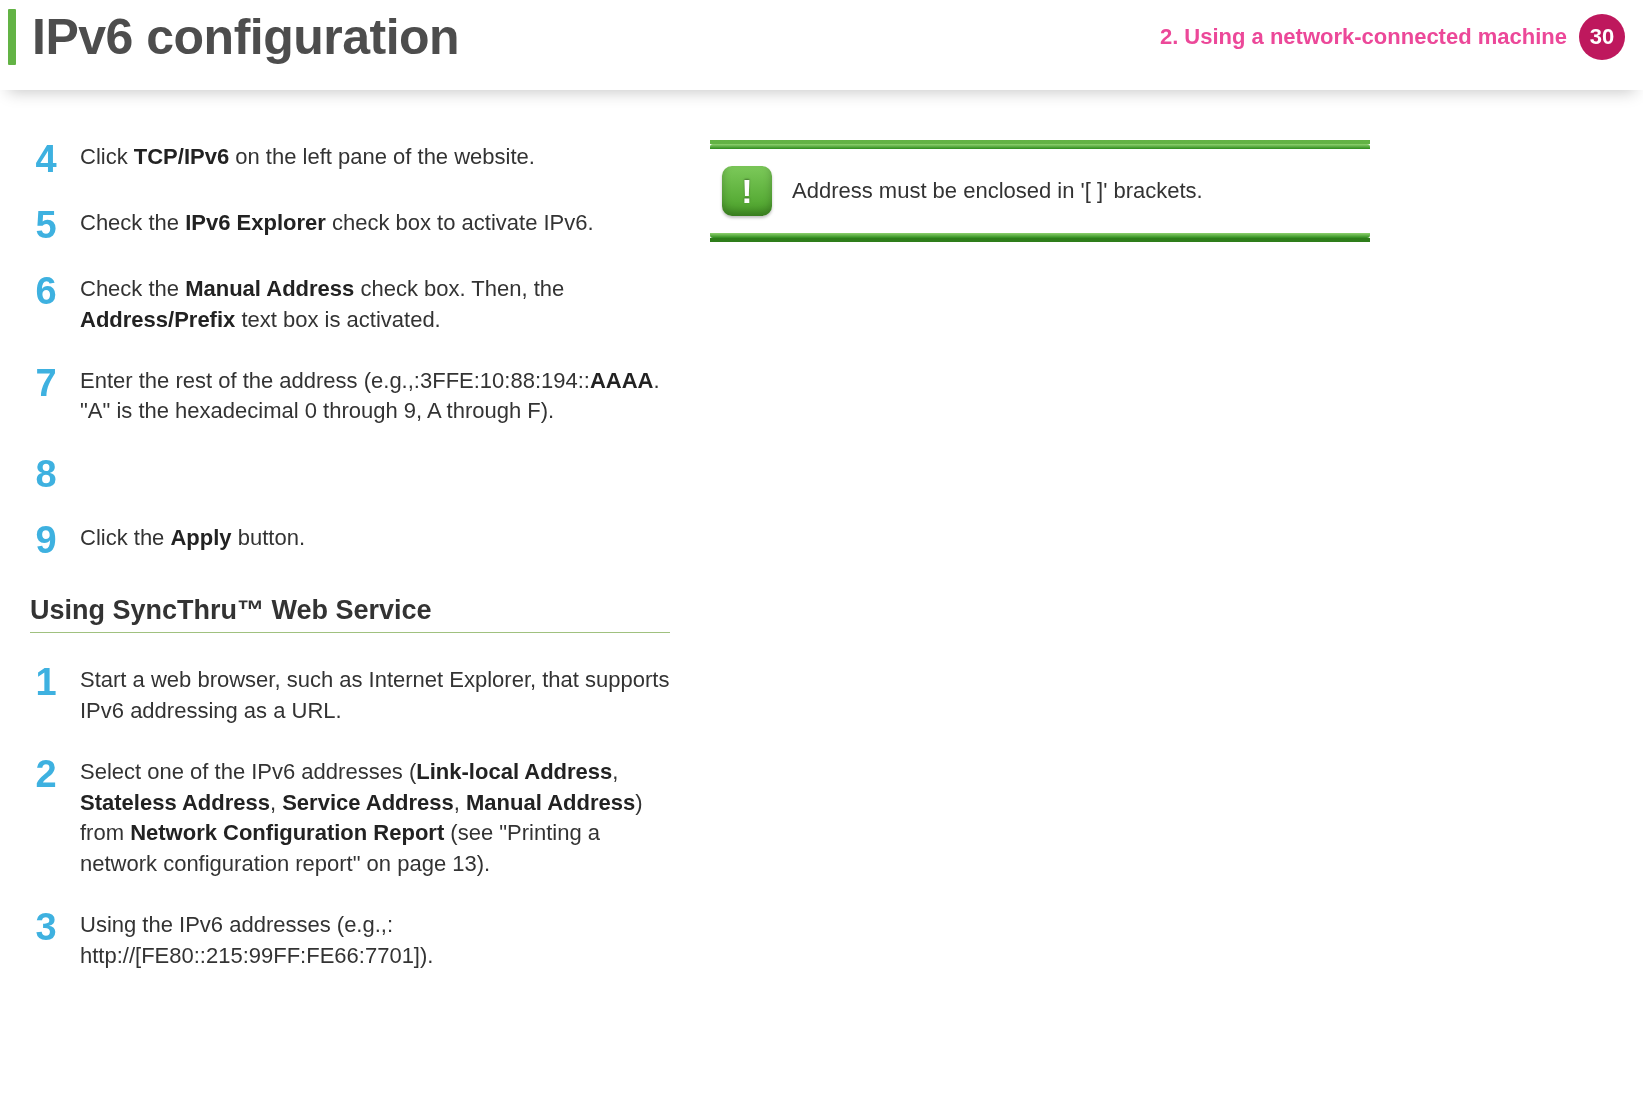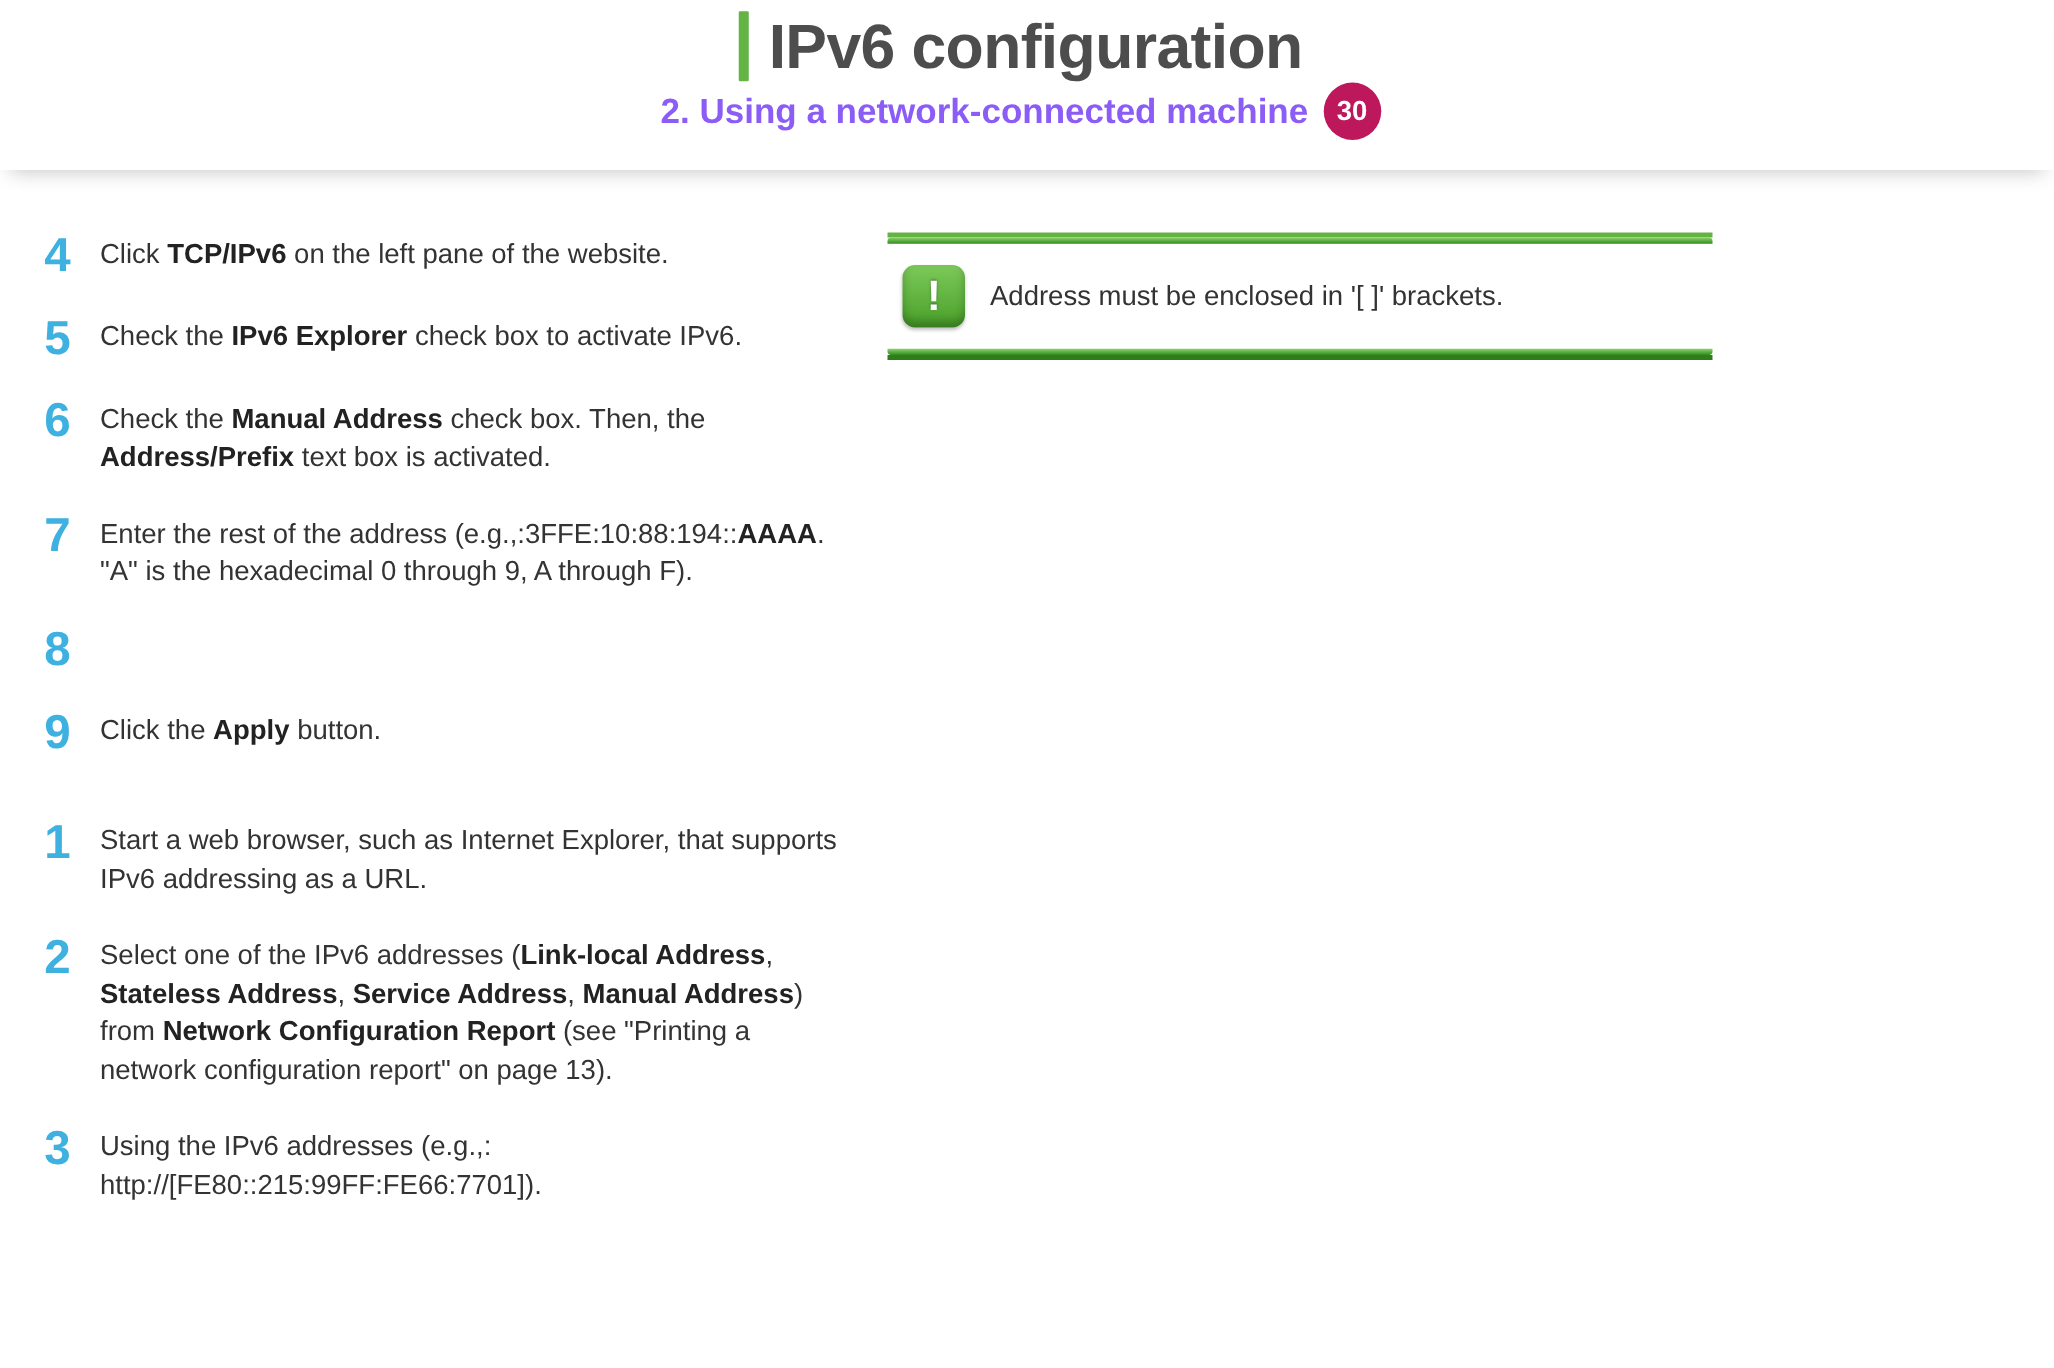--- a/index.html
+++ b/index.html
@@ -11,21 +11,20 @@
   }
   .header {
     display: flex;
     justify-content: space-between;
     align-items: center;
     padding: 8px 18px 24px 8px;
     position: relative;
     background: #fff;
     box-shadow: 0 10px 15px -8px rgba(0,0,0,0.22);
     margin-bottom: 30px;
-    flex-direction: column;
   }
   .header-left {
     display: flex;
     align-items: center;
   }
   .green-bar {
     width: 8px;
     height: 56px;
     background: #63b345;
     margin-right: 16px;
@@ -36,23 +35,23 @@
     font-weight: 700;
     color: #4d4d4d;
     letter-spacing: -0.5px;
   }
   .header-right {
     display: flex;
     align-items: center;
     gap: 12px;
   }
   .chapter-label {
-    color: #8b5cf6;
-    font-weight: 700;
-    font-size: 28px;
+    color: #ec4899;
+    font-weight: 700;
+    font-size: 22px;
   }
   .page-badge {
     width: 46px;
     height: 46px;
     border-radius: 50%;
     background: #be185d;
     color: #fff;
     display: flex;
     align-items: center;
     justify-content: center;
@@ -185,20 +184,21 @@
 
     <div class="step">
       <div class="step-num">8</div>
     </div>
 
     <div class="step">
       <div class="step-num">9</div>
       <div class="step-text">Click the <b>Apply</b> button.</div>
     </div>
 
+    <h2 class="section-heading">Using SyncThru™ Web Service</h2>
     <div style="height:22px"></div>
 
     <div class="step">
       <div class="step-num">1</div>
       <div class="step-text">Start a web browser, such as Internet Explorer, that supports IPv6 addressing as a URL.</div>
     </div>
 
     <div class="step">
       <div class="step-num">2</div>
       <div class="step-text">Select one of the IPv6 addresses (<b>Link-local Address</b>, <b>Stateless Address</b>, <b>Service Address</b>, <b>Manual Address</b>) from <b>Network Configuration Report</b> (see "Printing a network configuration report" on page 13).</div>

